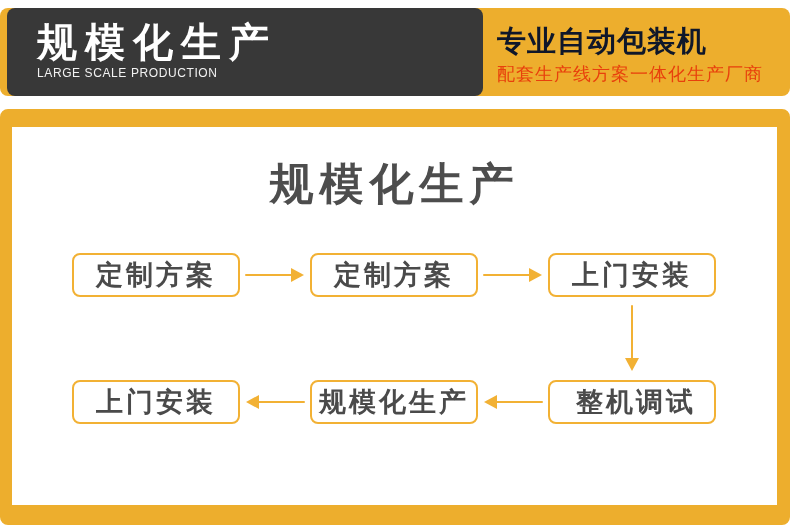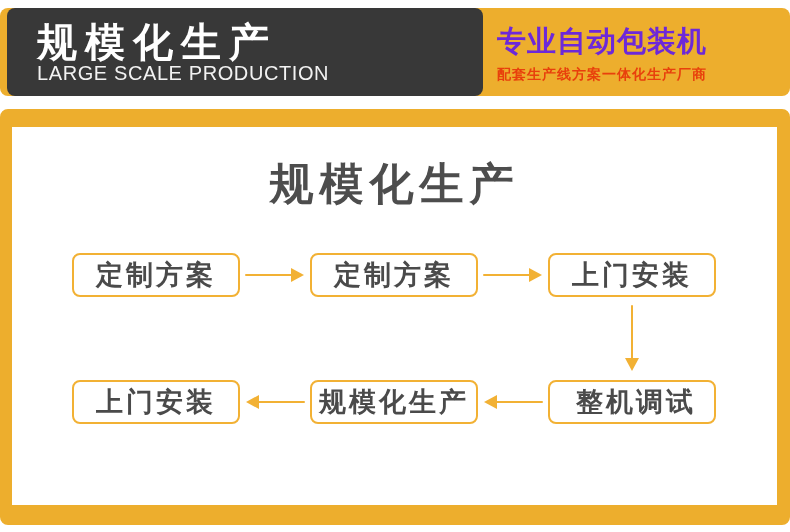--- a/index.html
+++ b/index.html
@@ -32,41 +32,41 @@
   .header-title-cn {
     color: #ffffff;
     font-size: 40px;
     font-weight: bold;
     letter-spacing: 8px;
     line-height: 44px;
     white-space: nowrap;
   }
   .header-title-en {
     color: #f2f2f2;
-    font-size: 20px;
+    font-size: 12px;
     letter-spacing: 0.6px;
     line-height: 19px;
     white-space: nowrap;
   }
   .header-right {
     position: absolute;
     left: 497px; top: 15px;
   }
   .header-promo-title {
-    color: #6d28d9;
+    color: #0f172a;
     font-size: 29px;
     font-weight: bold;
     letter-spacing: 1px;
     line-height: 37px;
     white-space: nowrap;
   }
   .header-promo-subtitle {
     color: #E8400C;
-    font-size: 14px;
-    font-weight: bold;
+    font-size: 18px;
+    font-weight: normal;
     letter-spacing: 1px;
     line-height: 25px;
     margin-top: 2px;
     white-space: nowrap;
   }
 
   
   .content-frame {
     position: absolute;
     left: 0; top: 109px;

